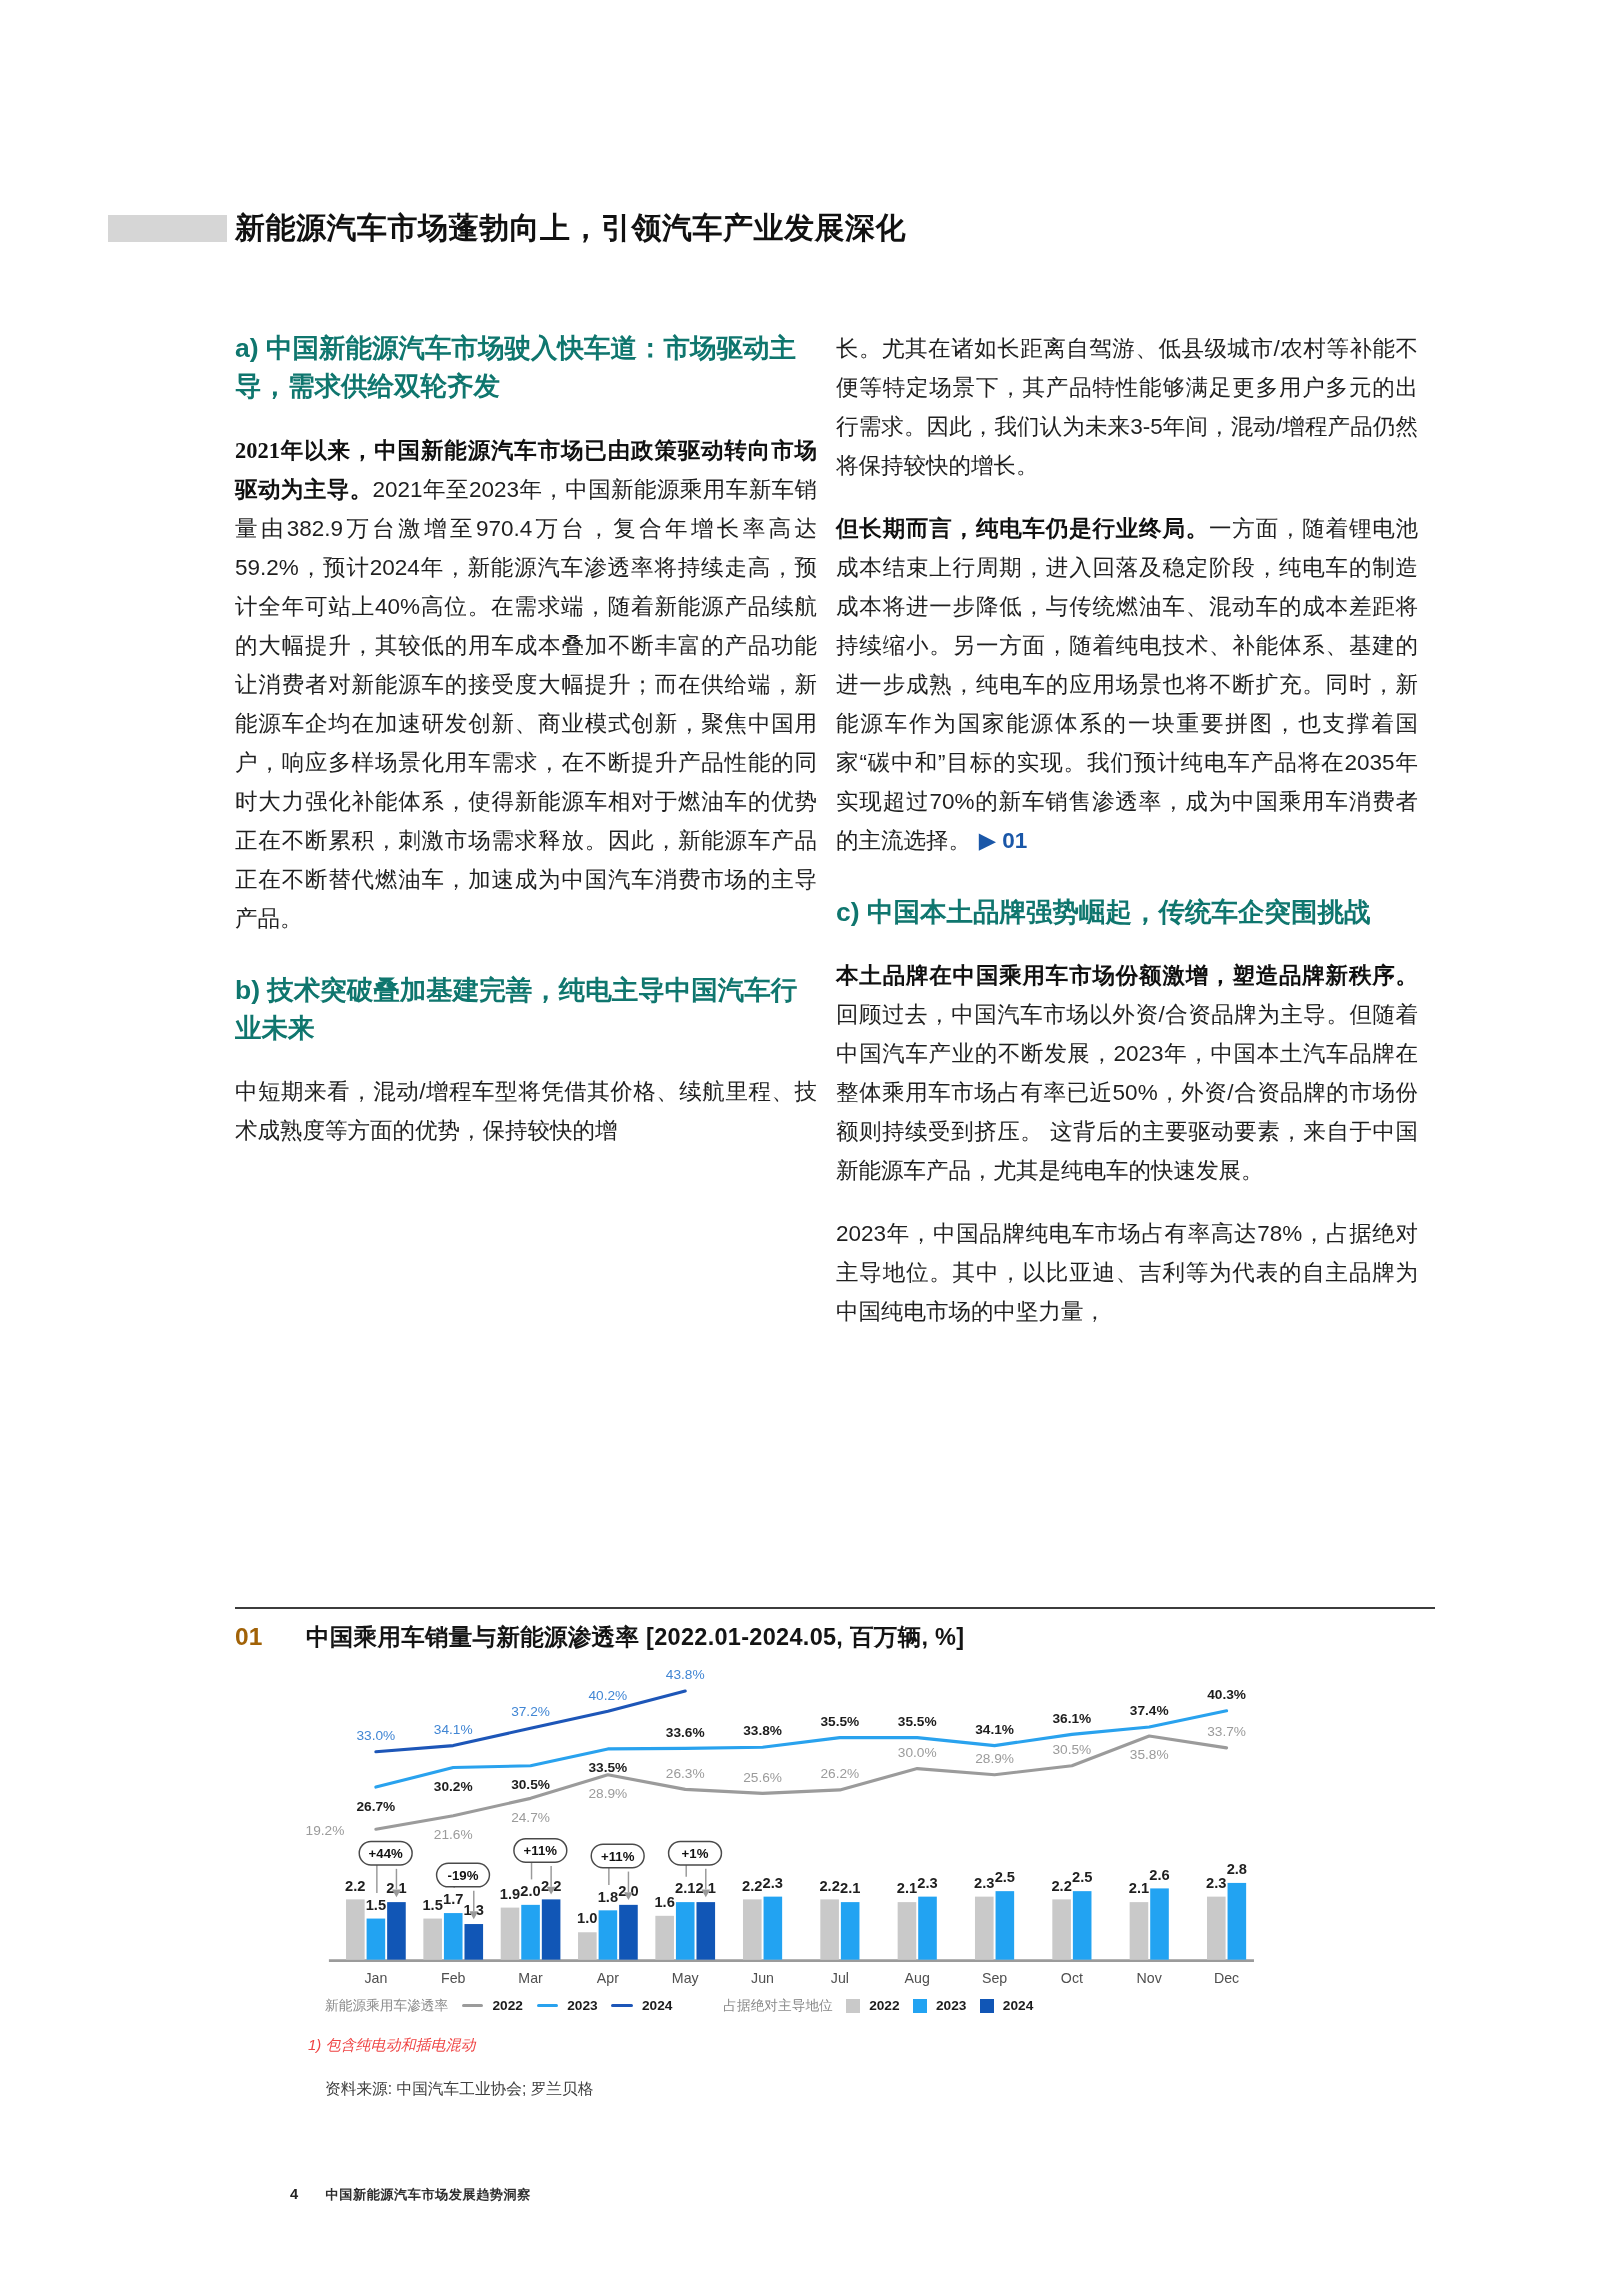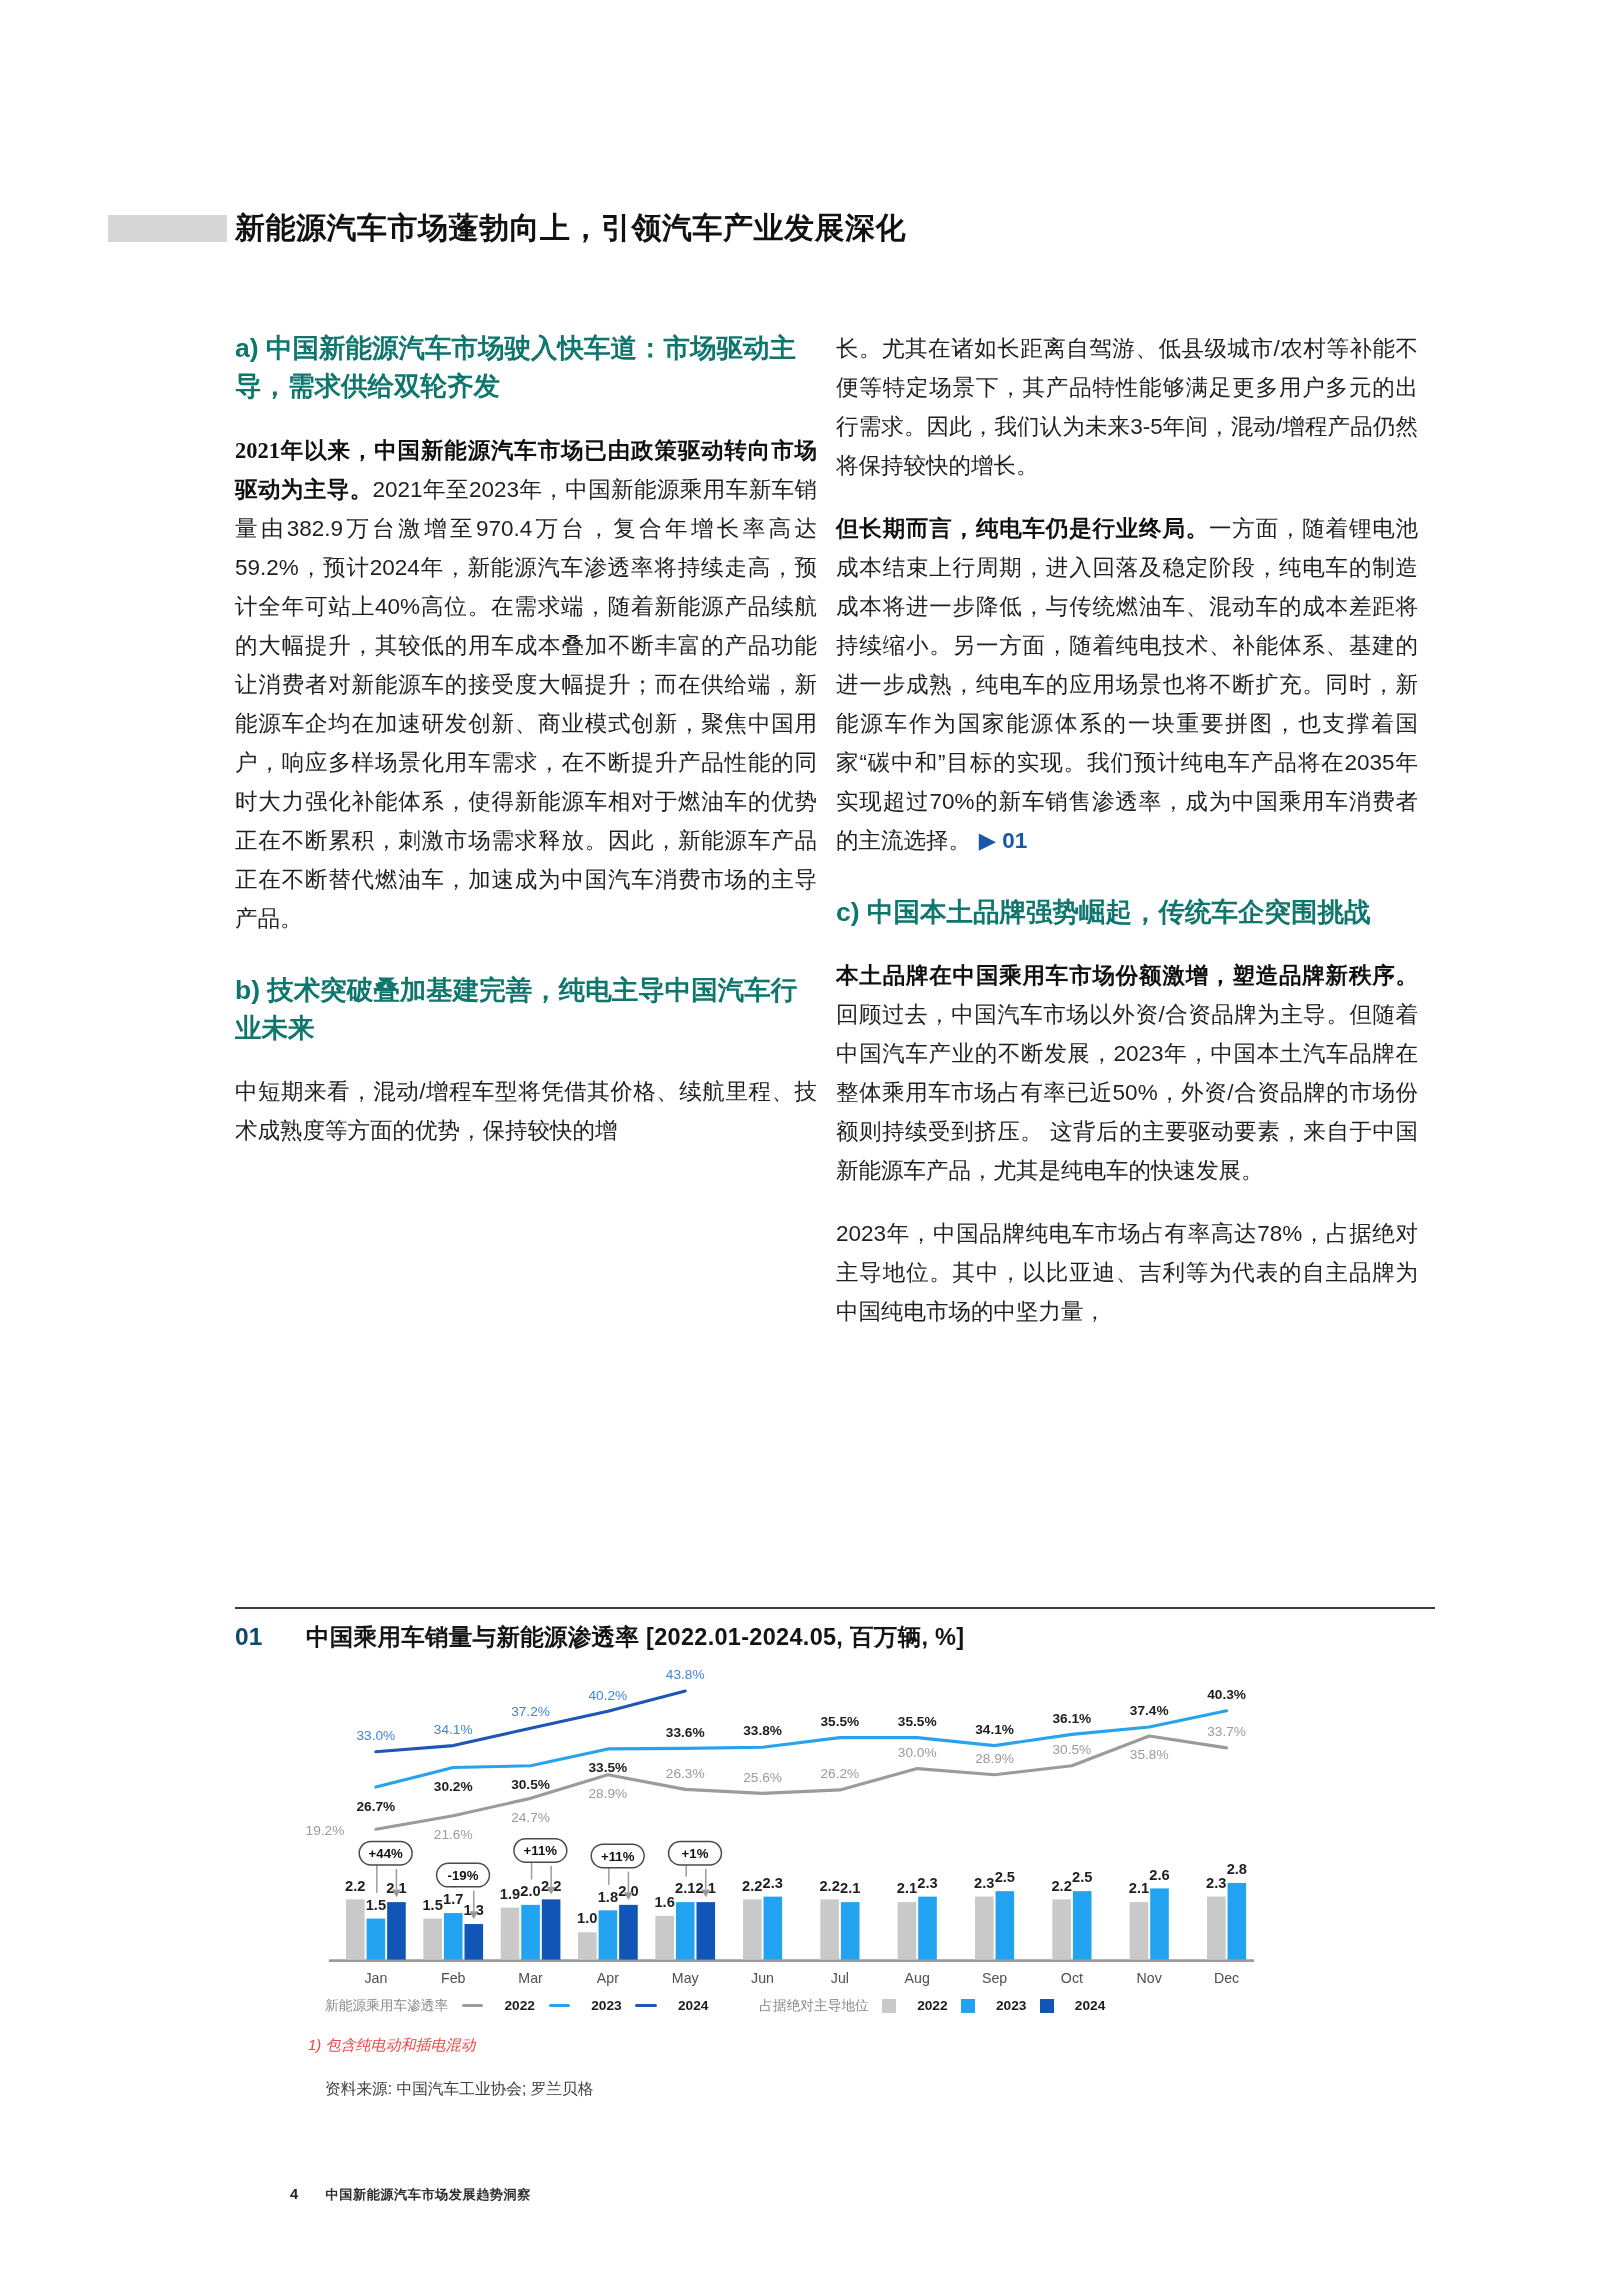--- a/index.html
+++ b/index.html
@@ -16,27 +16,27 @@
   .col-right{left:836px;}
   .col h2{font-size:26.5px;line-height:38px;color:#0f766e;font-weight:700;margin:33px 0 25.5px;text-align:left;}
   .col h2.first{margin-top:0;}
   .col p{margin:0 0 23.5px;}
   .col p.tight{margin-bottom:0;}
   .lead{font-weight:700;color:#101010;font-family:Liberation Serif, serif;}
   .ref{color:#1a57a8;font-weight:700;white-space:nowrap;margin-left:7.8px;}
 
   .chart-block{position:absolute;left:235px;top:1607px;width:1200px;border-top:2px solid #3c3c3c;}
   .chart-title-row{display:flex;align-items:baseline;padding-top:11.8px;height:45px;}
-  .chart-index{color:#0c4a6e;font-size:24.5px;font-weight:700;width:71px;flex:none;}
+  .chart-index{color:#a16207;font-size:24.5px;font-weight:700;width:71px;flex:none;}
   .chart-title{font-size:23.5px;font-weight:700;color:#141414;letter-spacing:0.3px;}
   .chart-svg-wrap{width:1200px;height:325px;}
   .chart-block svg text{font-family:"Liberation Sans","DejaVu Sans",sans-serif;}
 
   .legend{display:flex;align-items:center;margin:5.9px 0 0 90px;font-size:13.7px;color:#8a8a8a;gap:13.7px;}
-  .lg-item{display:flex;align-items:center;gap:21px;justify-content:flex-end;}
+  .lg-item{display:flex;align-items:center;gap:9px;justify-content:flex-end;}
   .lg-year{color:#1c1c1c;font-weight:700;font-size:13.7px;}
   .lg-line{width:21.6px;height:2.9px;border-radius:2px;display:inline-block;background:#999;}
   .lg-sq{width:13.7px;height:13.7px;display:inline-block;background:#ccc;}
   .lg-gap{width:23.5px;flex:none;}
   .footnote{margin:21.6px 0 0 73px;font-size:15px;color:#ef4444;font-style:italic;}
   .source{margin:23.5px 0 0 90px;font-size:15.7px;color:#3f3f3f;}
 
   .footer{position:absolute;left:290px;top:2186px;display:flex;align-items:baseline;gap:27.4px;}
   .footer .pg{font-size:14.7px;font-weight:700;color:#222;}
   .footer .doc{font-size:13.2px;font-weight:700;color:#2e2e2e;letter-spacing:0.5px;}

